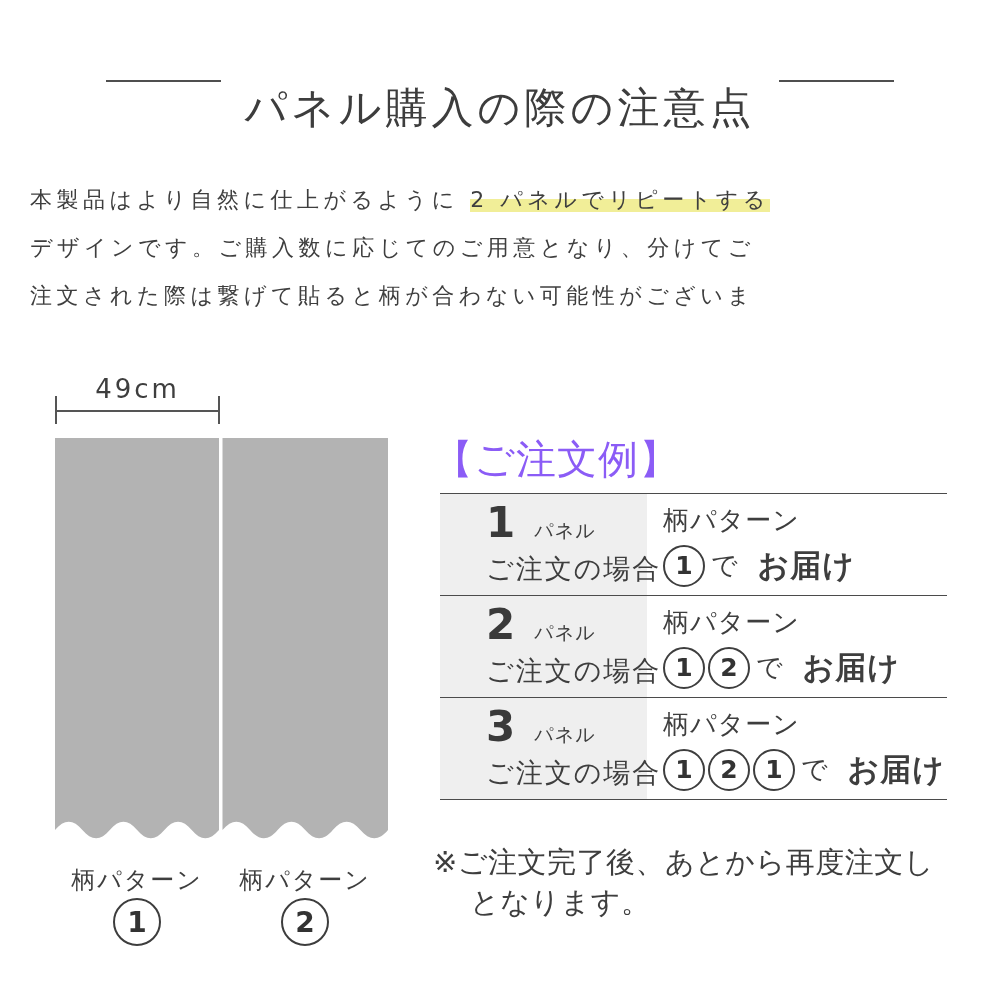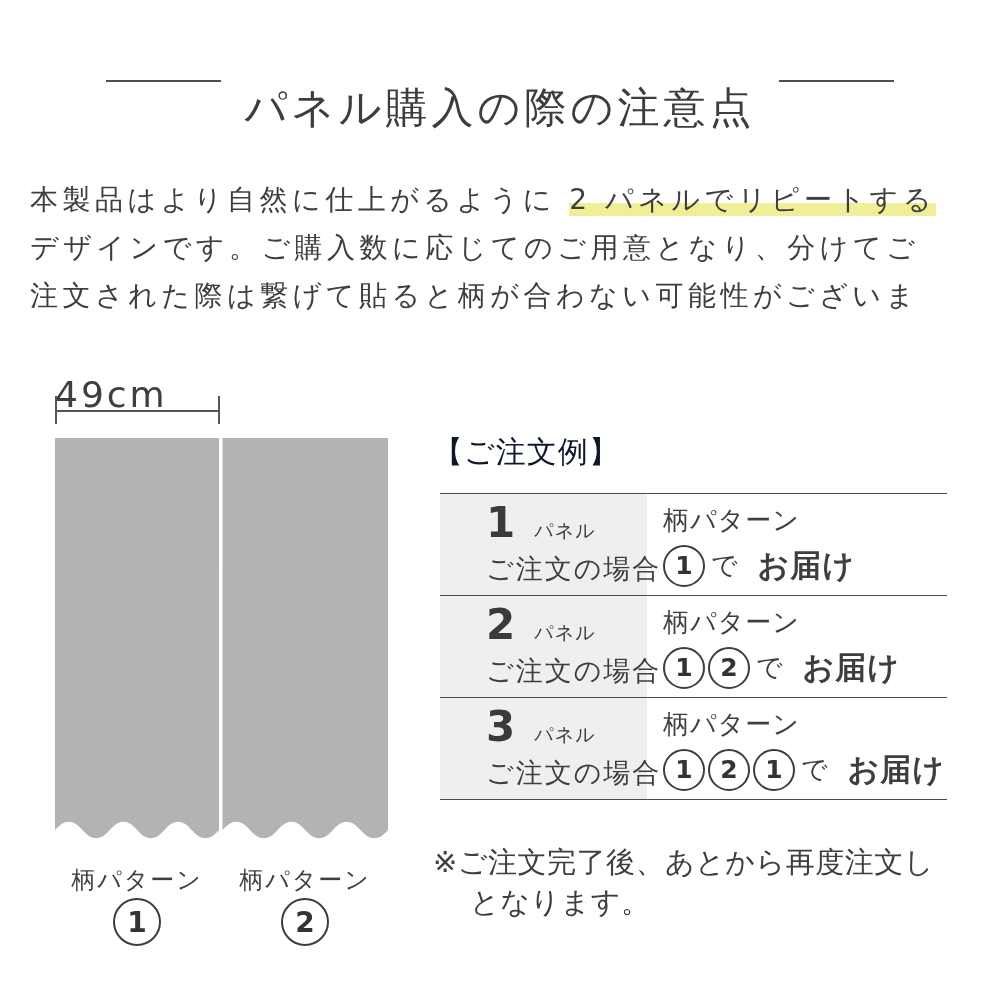--- a/index.html
+++ b/index.html
@@ -17,34 +17,34 @@
     display:flex;align-items:flex-start;justify-content:center;gap:24px;
   }
   .title-line{width:115px;height:2px;background:#4f4f4f;}
   .page-title{
     font-size:42px;letter-spacing:4px;color:#3d3d3d;white-space:nowrap;
   }
 
   
   .intro{
     left:30px;top:176px;width:960px;
-    font-size:28px;line-height:48px;letter-spacing:4.5px;color:#3e3e3e;
+    font-size:22px;line-height:48px;letter-spacing:4.5px;color:#3e3e3e;
   }
   .intro .line{white-space:nowrap;}
   .hl{
     background-image:linear-gradient(var(--highlight,#f1ee98),var(--highlight,#f1ee98));
     background-repeat:no-repeat;
     background-size:100% 13px;
     background-position:0 100%;
   }
 
   
   .dim-label{
-    left:55px;top:374px;width:165px;
-    font-size:36px;letter-spacing:3px;color:#3e3e3e;
+    left:55px;top:374px;width:165px;text-align:center;
+    font-size:26px;letter-spacing:3px;color:#3e3e3e;
   }
   .dim-h{left:55px;top:410px;width:165px;height:2px;background:#555;}
   .dim-tick{top:396px;width:2px;height:28px;background:#555;}
   .tick-l{left:55px;}
   .tick-r{left:218px;}
   .panels-svg{left:55px;top:438px;}
   .panel-label{
     top:864px;text-align:center;font-size:24px;letter-spacing:2px;color:#3e3e3e;
   }
   .pl-1{left:55px;width:164px;}
@@ -52,21 +52,21 @@
   .panel-circle{
     top:898px;width:44px;height:44px;border:2px solid #3d3d3d;border-radius:50%;
     display:flex;align-items:center;justify-content:center;
     font-size:28px;font-weight:600;color:#333;
   }
   .pc-1{left:113px;}
   .pc-2{left:281px;}
 
   
   .order-heading{
-    left:433px;top:432px;font-size:30px;letter-spacing:1px;color:#0f172a;
+    left:433px;top:432px;font-size:40px;letter-spacing:1px;color:#8b5cf6;
   }
   .order-table{
     left:440px;top:493px;width:507px;
     border-bottom:1px solid #4b4b4b;
   }
   .o-row{
     display:flex;height:102px;border-top:1px solid #4b4b4b;box-sizing:border-box;
   }
   .o-left{
     width:207px;background:var(--cellbg,#efefef);box-sizing:border-box;

